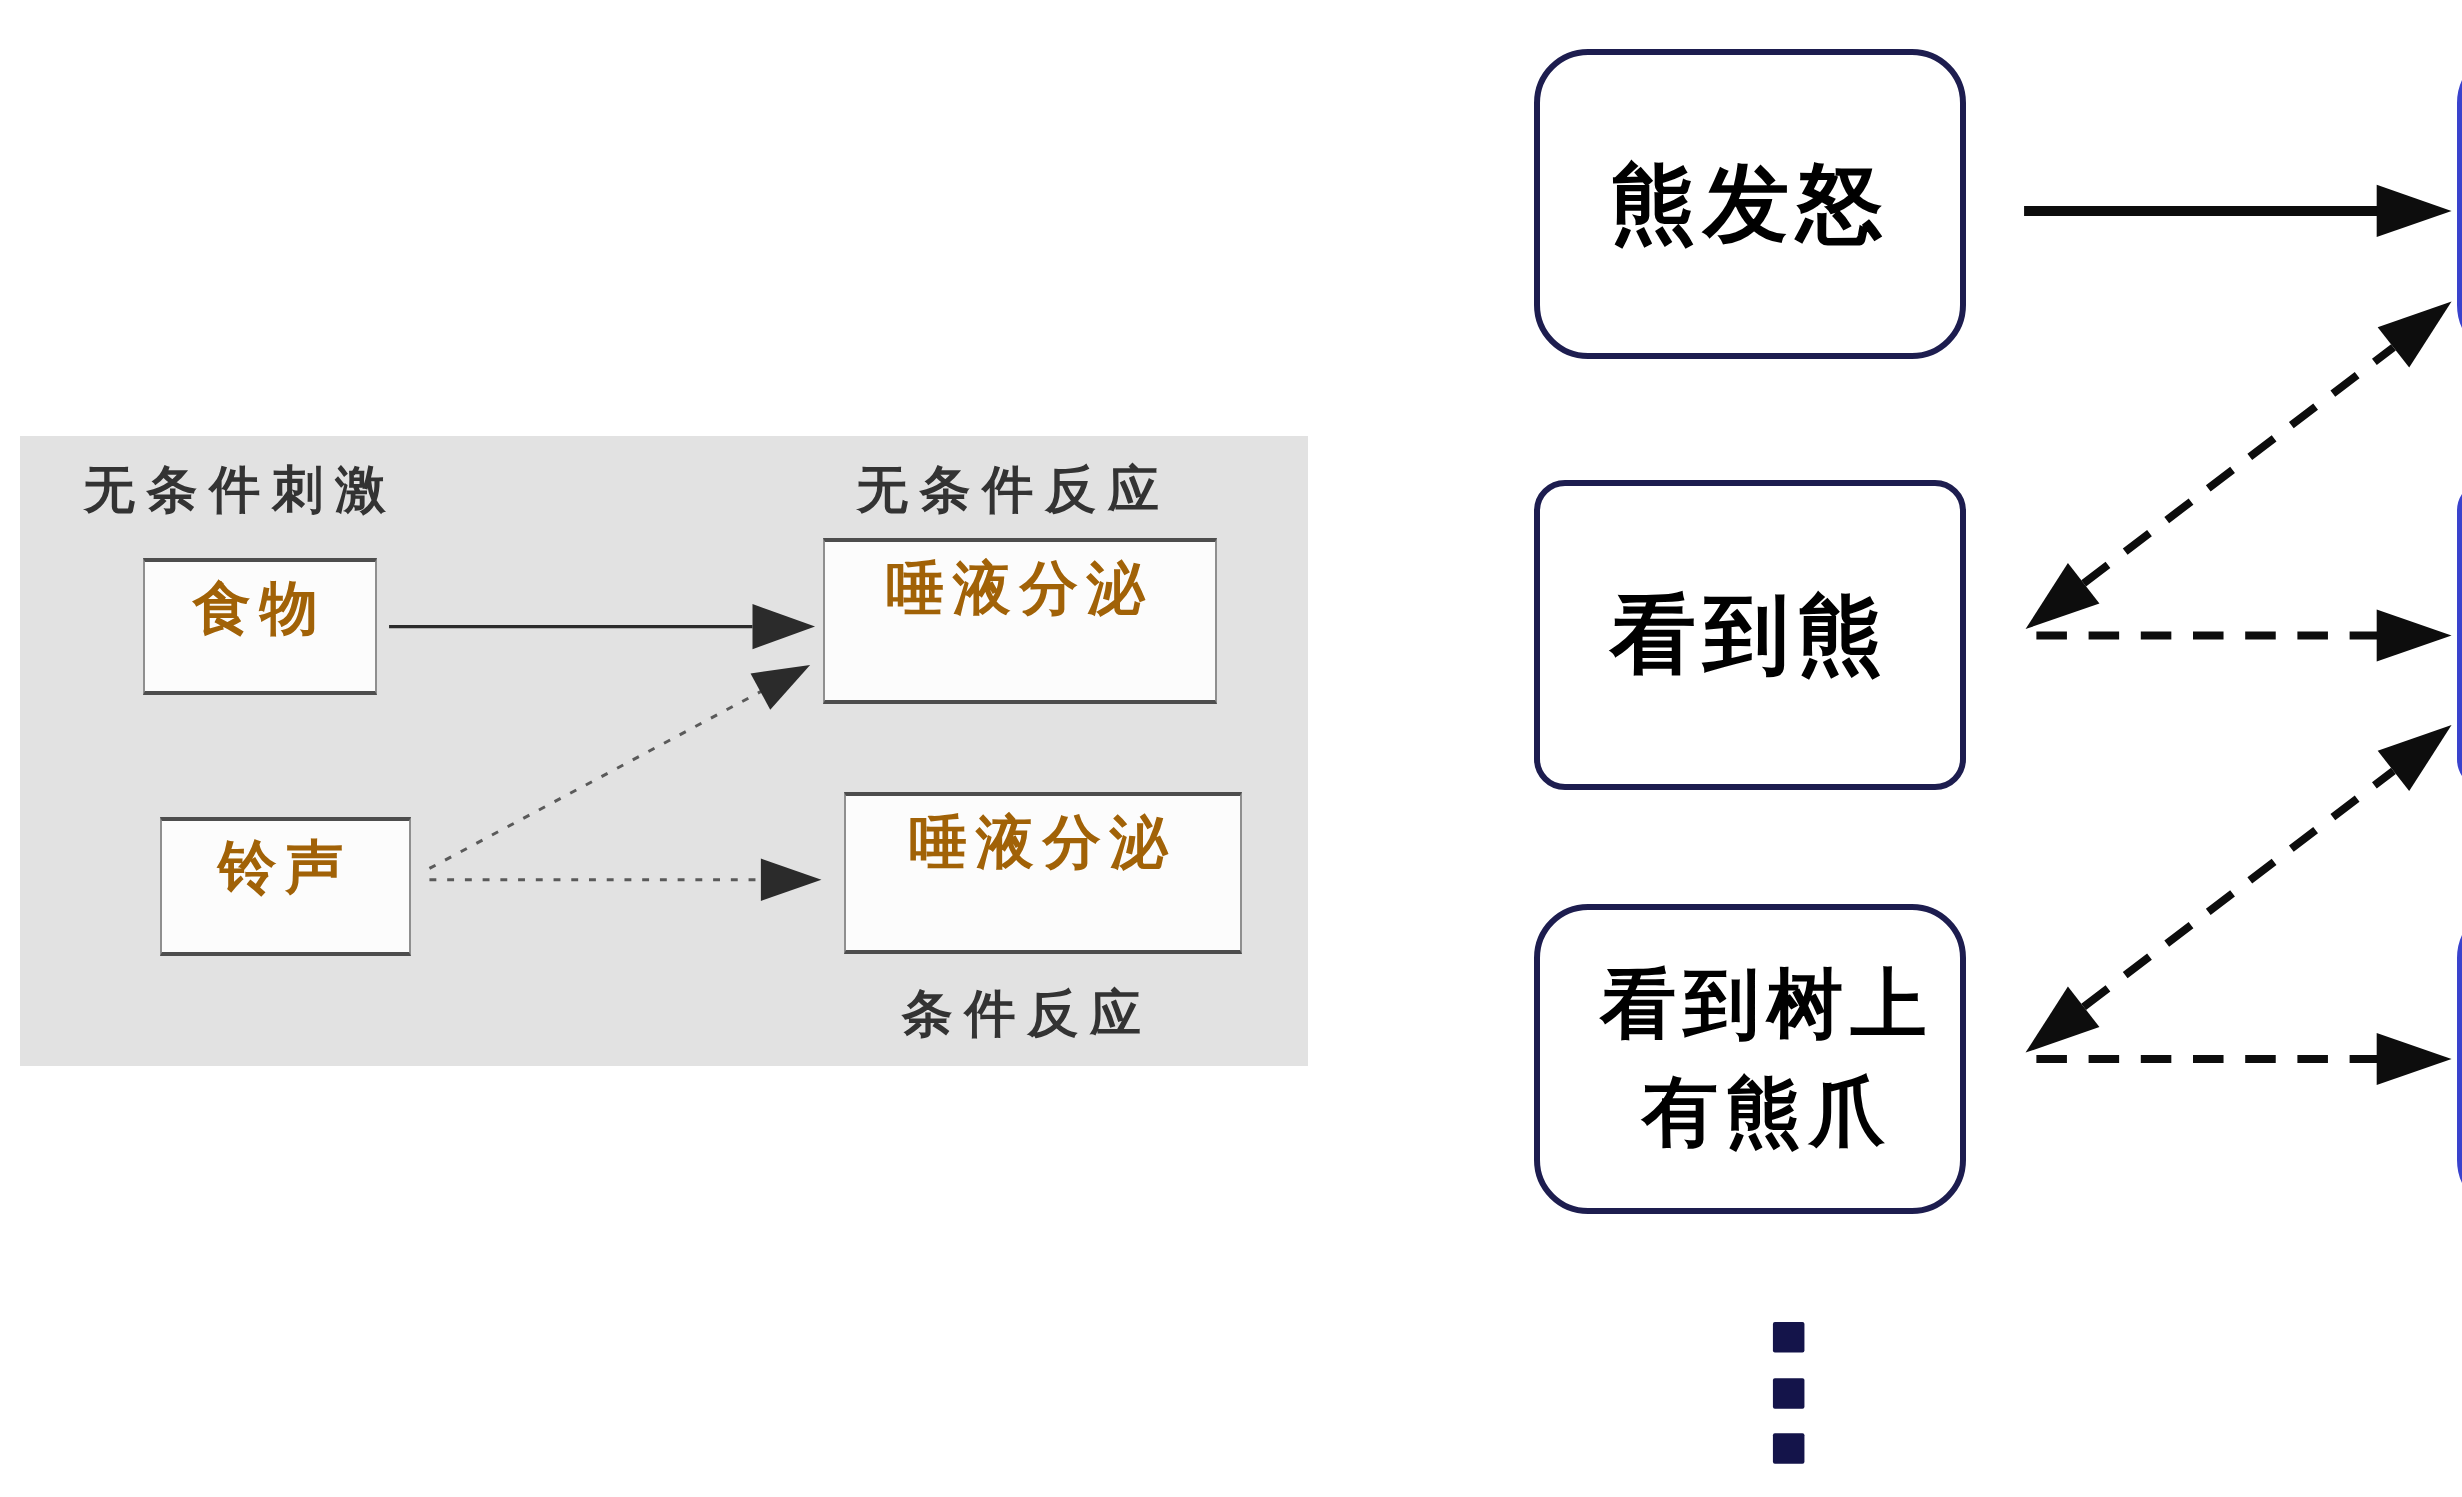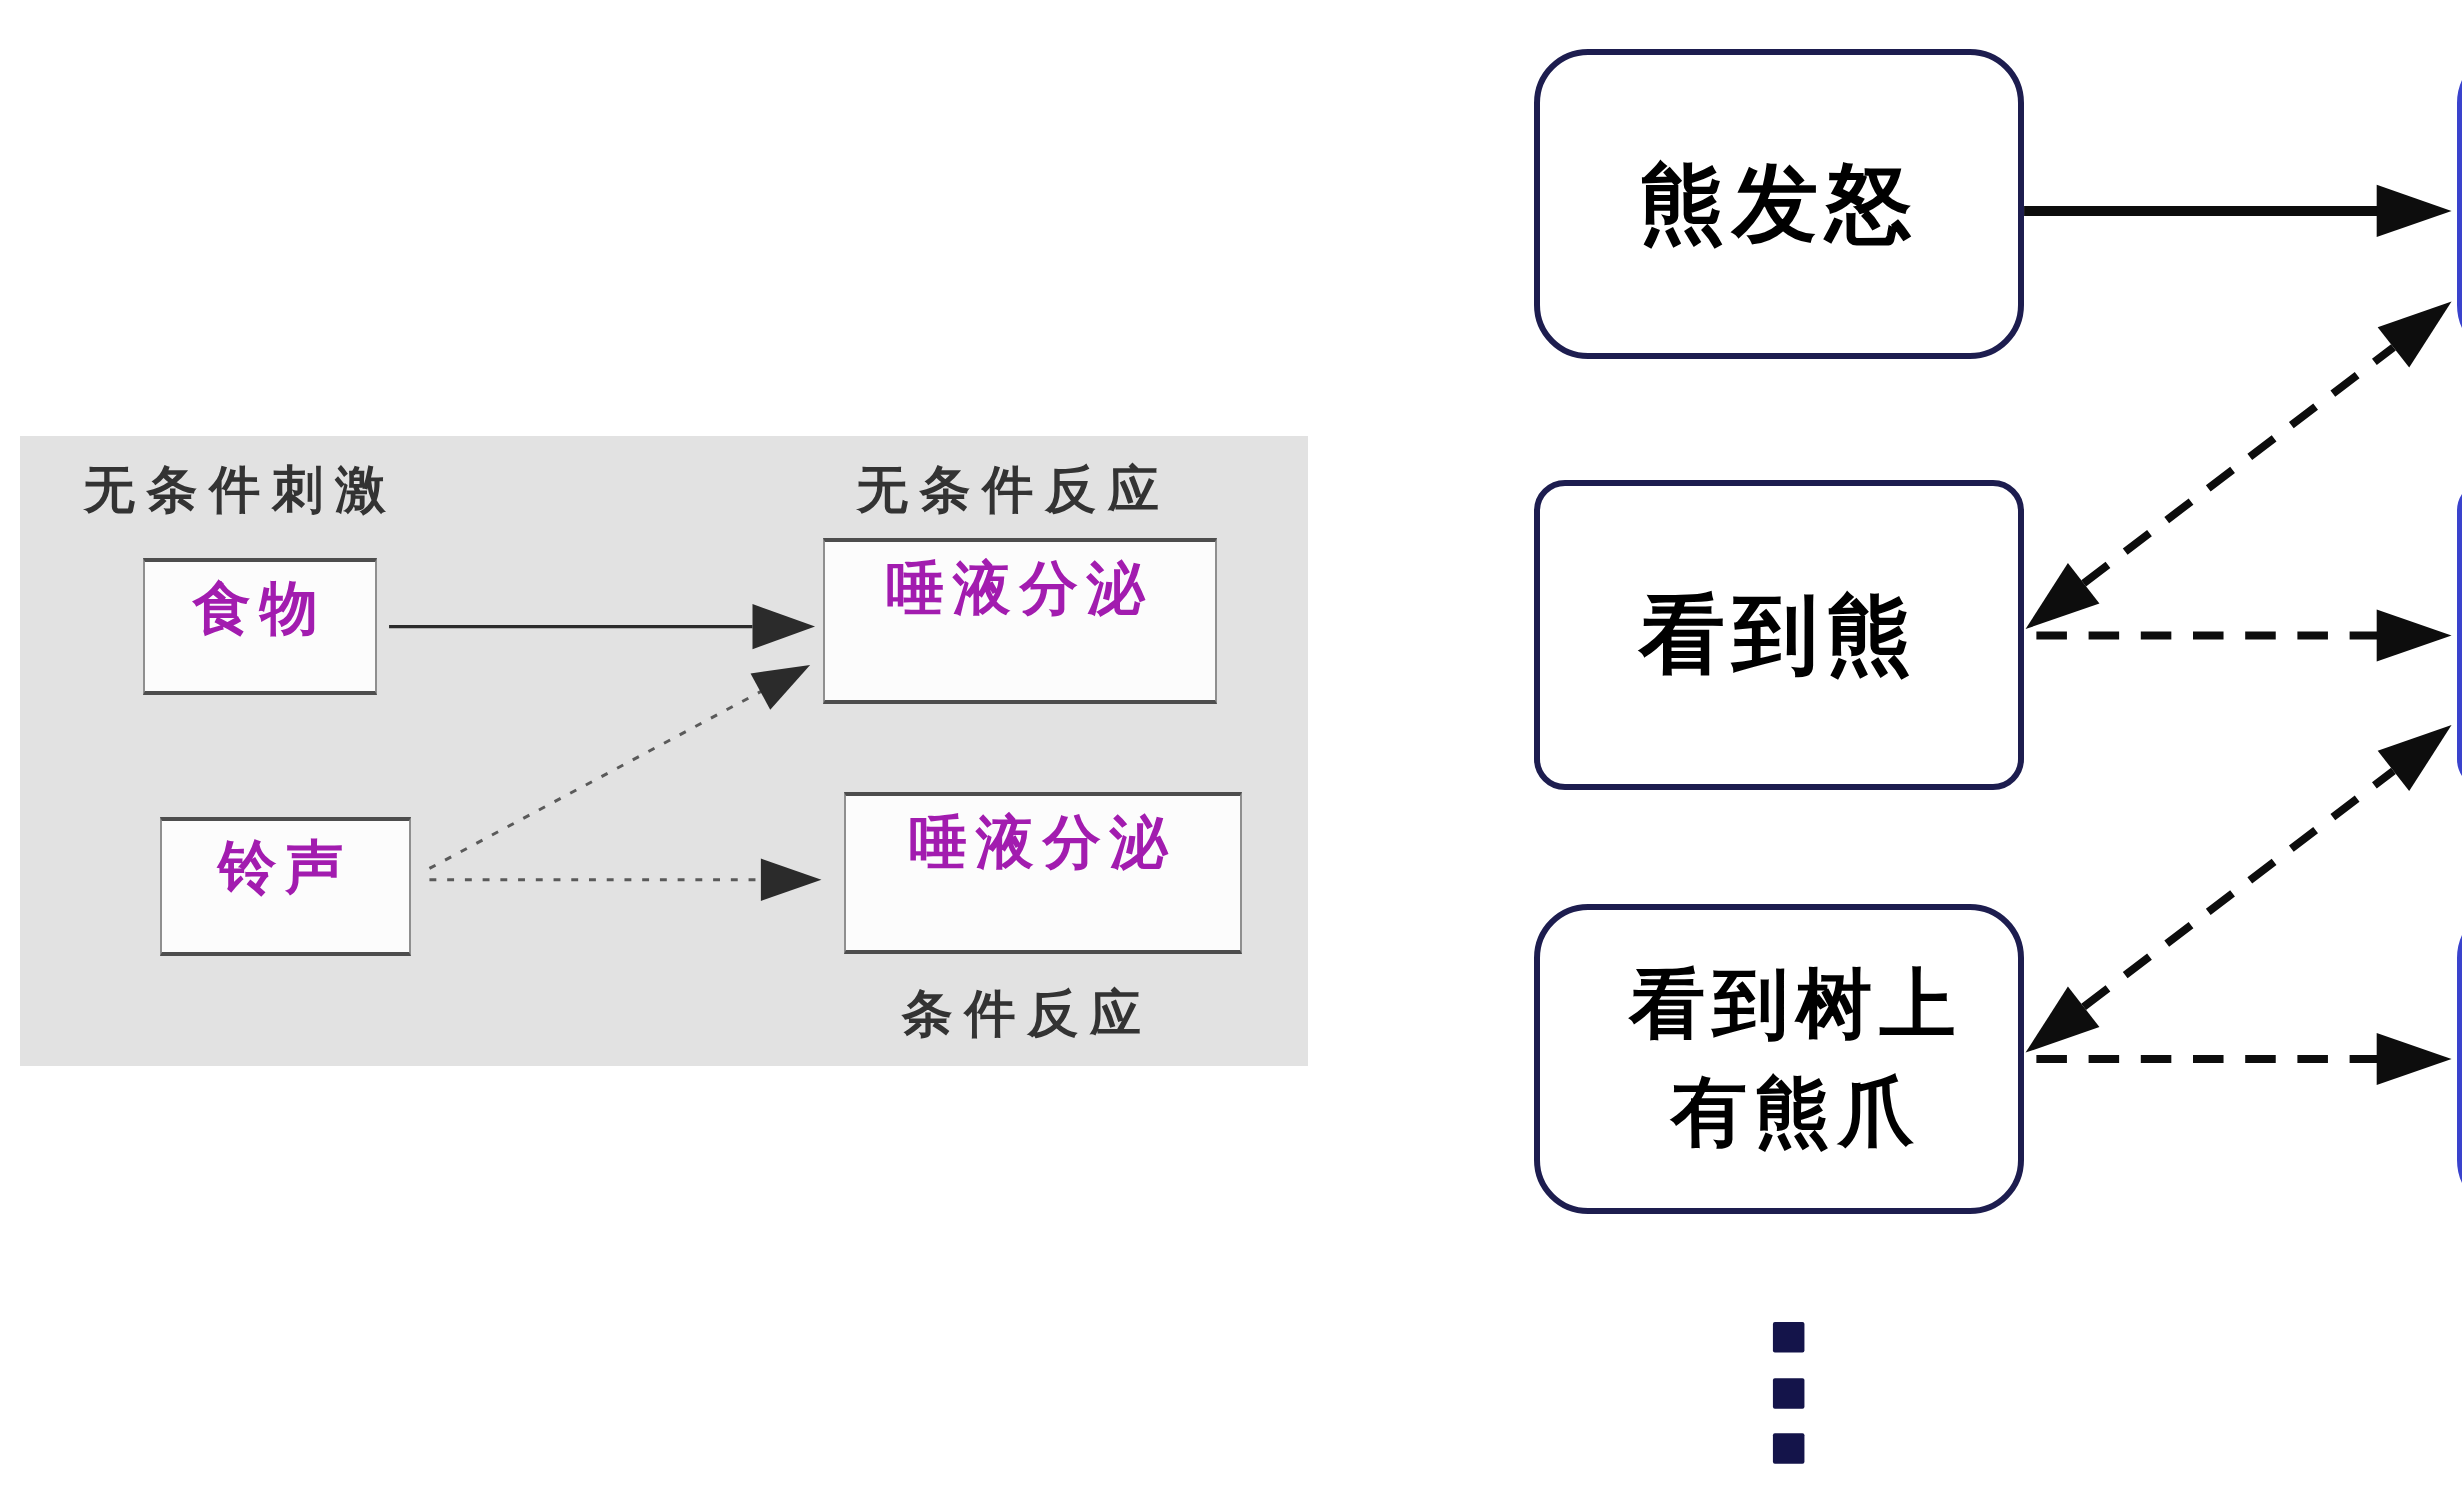--- a/index.html
+++ b/index.html
@@ -15,39 +15,39 @@
   }
   .pl-tl { left:64px;  top:19.7px; }
   .pl-tr { left:837px; top:19.7px; }
   .pl-bl { left:145px;  top:544px; }
   .pl-br { left:882px; top:544px; }
   .pbox {
     position:absolute; background:#fcfcfc; box-sizing:border-box;
     border-left:2px solid #8f8f8f; border-right:2px solid #8f8f8f;
     border-top:4.4px solid #4d4d4d; border-bottom:4.4px solid #4d4d4d;
     display:flex; justify-content:center; align-items:flex-start;
-    font-size:58px; font-weight:bold; color:#a21caf; letter-spacing:8.9px;
+    font-size:58px; font-weight:bold; color:#a16207; letter-spacing:8.9px;
     padding-top:7.9px; white-space:nowrap;
   }
   .pbox-food     { left:123px;  top:122px; width:234px; height:137px; }
   .pbox-sal-top  { left:803px; top:102px; width:394px; height:166px; }
   .pbox-bell     { left:140px;  top:381px; width:251px; height:139px; }
   .pbox-sal-bot  { left:824px; top:356px; width:398px; height:162px; }
   
   .rbox {
     position:absolute; background:#ffffff; box-sizing:border-box; border-radius:54px;
     display:flex; align-items:center; justify-content:center; text-align:center;
     font-family:"Liberation Serif","DejaVu Serif",serif; font-weight:bold; color:#000;
   }
   .rbox .label { white-space:pre-line; }
   .stim { border:6.9px solid; font-size:86px; letter-spacing:7.4px; line-height:1.42; }
   .stim-3 { font-size:76px; }
   .val  { border:5.4px solid; font-size:84px; }
   .val-reward { letter-spacing:22px; }
-  .col-l { left:1534px; width:490px; }
+  .col-l { left:1534px; width:432px; }
   .col-r { left:2457px; width:497px; }
   .row-1 { top:49px;  height:310px; }
   .row-2 { top:480px;  height:310px;border-radius:31px; }
   .row-3 { top:904px; height:310px;padding-left:34px; }
   
   .overlay { position:absolute; left:0; top:0; width:3306px; height:1498px; }
 </style>
 </head>
 <body>
 

